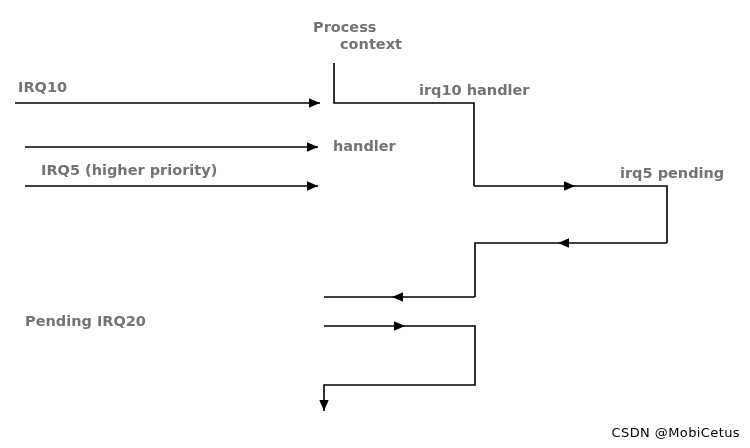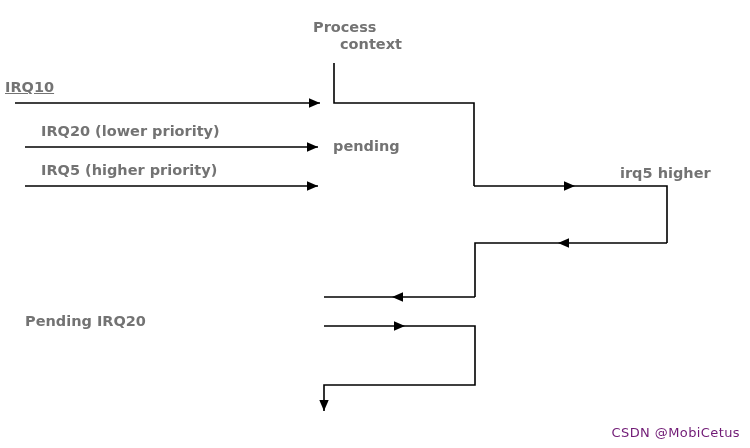--- a/index.html
+++ b/index.html
@@ -34,21 +34,21 @@
   }
   .bold {
     font-weight: bold;
   }
   .watermark {
     position: absolute;
     right: 10px;
     bottom: 8px;
     font-family: "DejaVu Sans", sans-serif;
     font-size: 13px;
-    color: #701a75;
+    color: #000000;
     white-space: pre;
     letter-spacing: 0.4px;
   }
 </style>
 </head>
 <body>
 
 <div id="diagram-root">
 
   <svg id="diagram-svg" viewBox="0 0 750 448">
@@ -87,29 +87,29 @@
       <path d="M401,297 L324,297"></path>
 
       <path d="M324,326 L400,326" marker-end="url(#arrow-mid-right)"></path>
       <path d="M396,326 L475,326 L475,385 L324,385 L324,411" marker-end="url(#arrow-down)"></path>
     </g>
   </svg>
 
   <div class="dlabel bold" style="left:313px; top:19px;">Process</div>
   <div class="dlabel bold" style="left:324px; top:36px;margin-left:16px;">context</div>
 
-  <div class="dlabel bold" style="left:5px; top:79px;text-decoration:underline;">IRQ10</div>
+  <div class="dlabel bold" style="left:18px; top:79px;">IRQ10</div>
 
-  <div class="dlabel bold" style="left:41px; top:123px;">IRQ20 (lower priority)</div>
 
   <div class="dlabel bold" style="left:41px; top:162px;">IRQ5 (higher priority)</div>
 
-  <div class="dlabel bold" style="left:333px; top:138px;">pending</div>
+  <div class="dlabel bold" style="left:333px; top:138px;">handler</div>
 
+  <div class="dlabel bold" style="left:419px; top:82px;">irq10 handler</div>
 
-  <div class="dlabel bold" style="left:620px; top:165px;">irq5 higher</div>
+  <div class="dlabel bold" style="left:620px; top:165px;">irq5 pending</div>
 
 
   <div class="dlabel bold" style="left:25px; top:313px;text-align:right;">Pending IRQ20</div>
 
   <div class="watermark">CSDN @MobiCetus</div>
 
 </div>
 
 </body></html>

